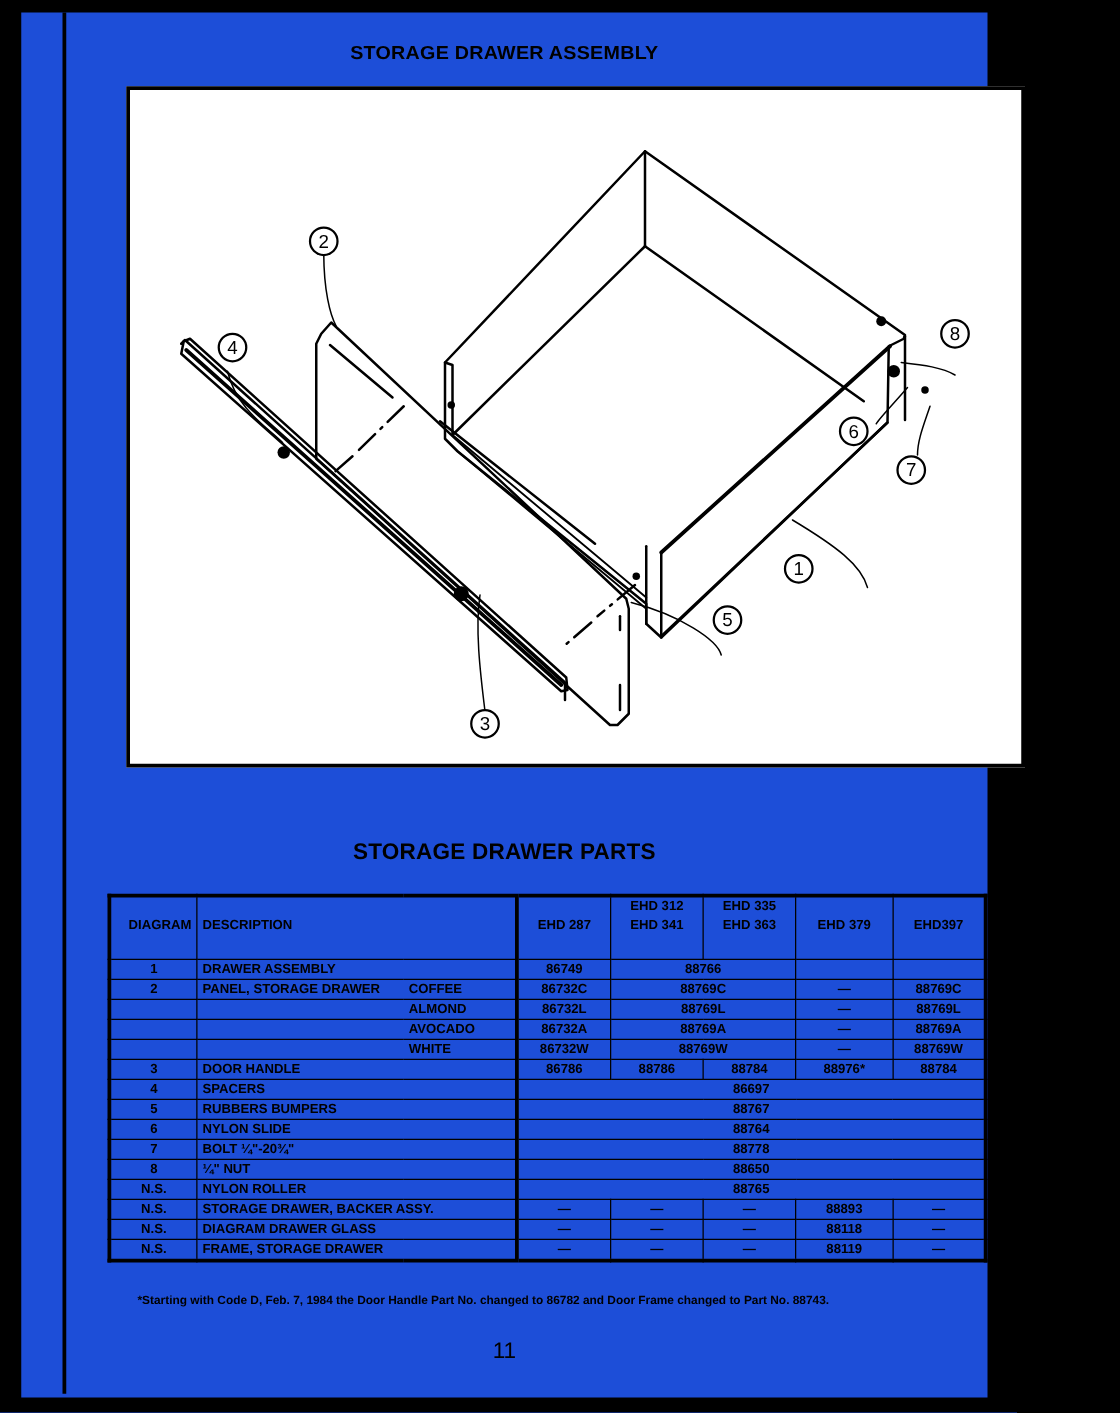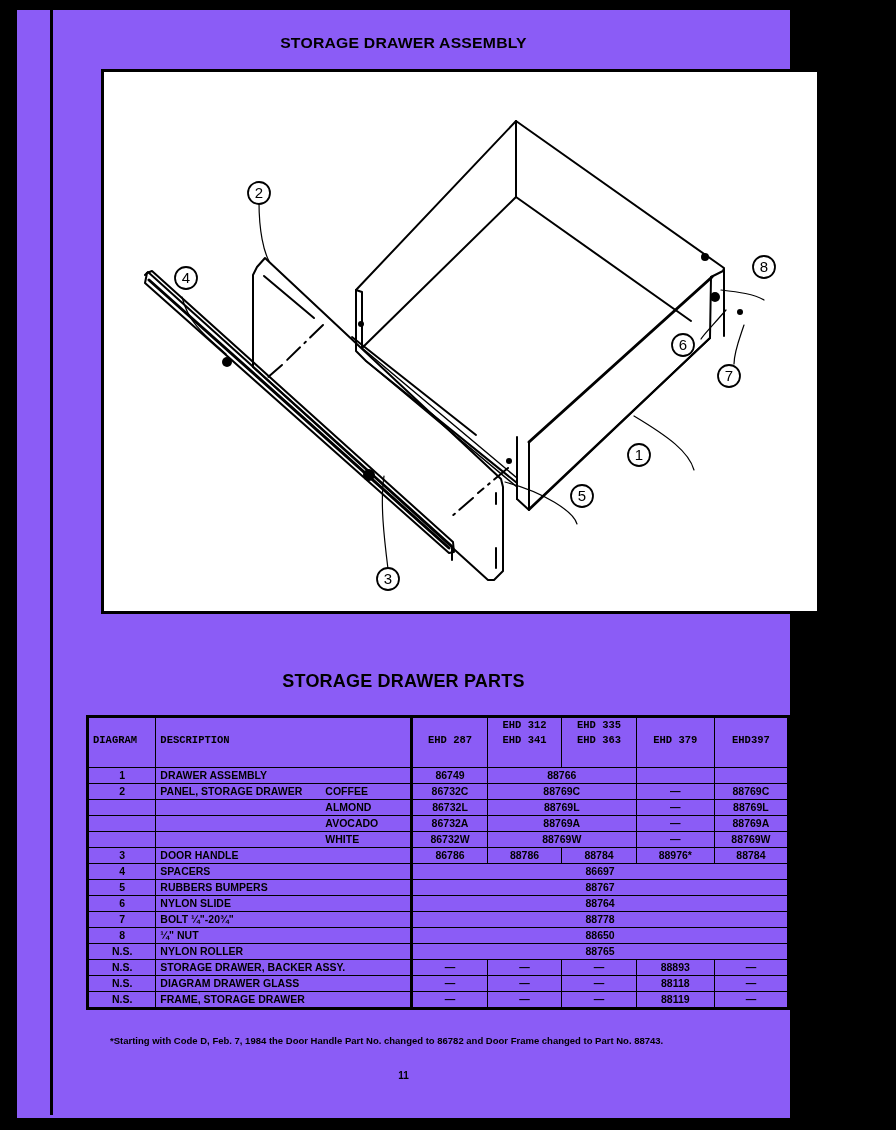--- a/index.html
+++ b/index.html
@@ -1,21 +1,21 @@
 <!DOCTYPE html>
 <html><head>
 <meta charset="utf-8">
 <style>
   html, body { margin:0; padding:0; }
   body {
     width:896px; height:1130px; background:#000; position:relative; overflow:hidden;
     font-family: "Liberation Sans", "DejaVu Sans", sans-serif; color:#000;
   }
   .page {
-    position:absolute; left:17px; top:10px; width:773px; height:1108px; background:#8b5cf6;
+    position:absolute; left:17px; top:10px; width:773px; height:1108px; background:#1d4ed8;
   }
   .margin-line {
     position:absolute; left:33px; top:0; width:3px; height:1105px; background:#000;
   }
   .title {
     position:absolute; left:0; width:100%; text-align:center; font-weight:bold;
     letter-spacing:0.2px;
   }
   .title.main { top:24px; font-size:15px; transform:scaleX(1.05); }
   .title.parts { top:661px; font-size:18px; }
@@ -26,33 +26,33 @@
   .figure-box svg { position:absolute; left:0; top:0; }
 
   table.parts {
     position:absolute; left:69px; top:705px; border-collapse:collapse;
     font-size:10.5px; font-weight:bold; border:3px solid #000;
   }
   table.parts td, table.parts th {
     border:1px solid #000; padding:0 4px; height:15px; line-height:15px;
     white-space:nowrap; font-weight:bold;
   }
-  table.parts th { vertical-align:bottom; padding-bottom:19px;font-family:Liberation Mono, monospace; }
+  table.parts th { vertical-align:bottom; padding-bottom:19px; }
   .c-diag { width:64px; text-align:center; }
   .c-desc { width:163px; text-align:left; border-right:none !important; }
   .c-color { width:92px; text-align:left; border-left:none !important; border-right:3px solid #000 !important; }
   .c-val { width:74px; text-align:center; }
   .c-val.w79 { width:79px;margin-left:39px; }
-  th.c-diag { text-align:left; }
+  th.c-diag { text-align:right; }
   th .two { display:block; line-height:15px; }
   .footnote {
     position:absolute; left:69px; top:1025px; font-size:9.5px; font-weight:bold; white-space:nowrap;margin-left:24px;
   }
   .pagenum {
-    position:absolute; left:0; width:100%; top:1060px; text-align:center; font-size:10px; font-weight:bold;
+    position:absolute; left:0; width:100%; top:1060px; text-align:center; font-size:18px; font-weight:normal;
   }
 </style>
 </head>
 <body>
 
 <div class="page">
   <div class="margin-line"></div>
 
   <div class="title main">STORAGE DRAWER ASSEMBLY</div>
 

